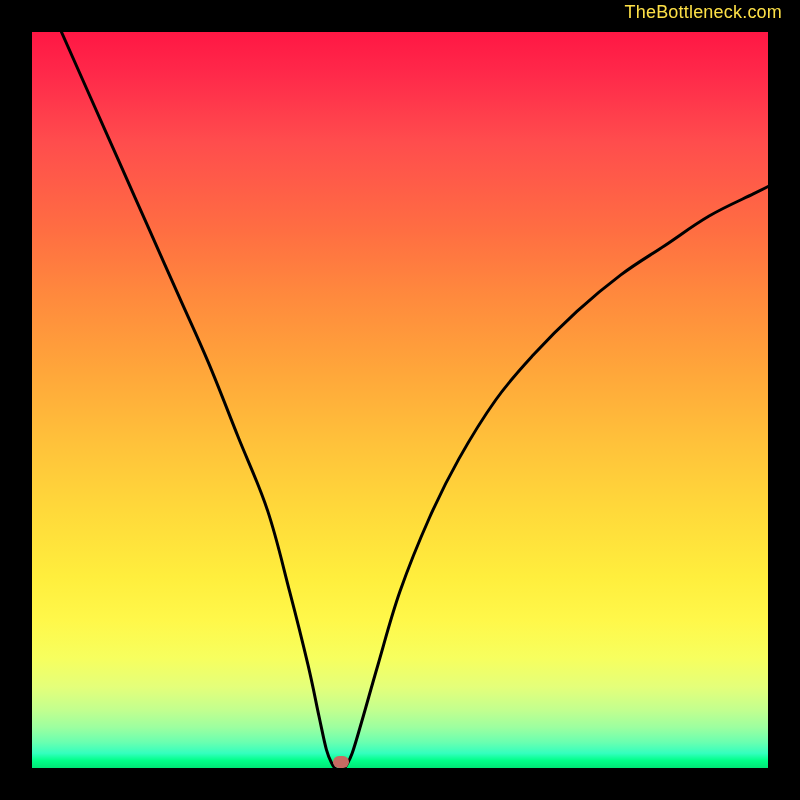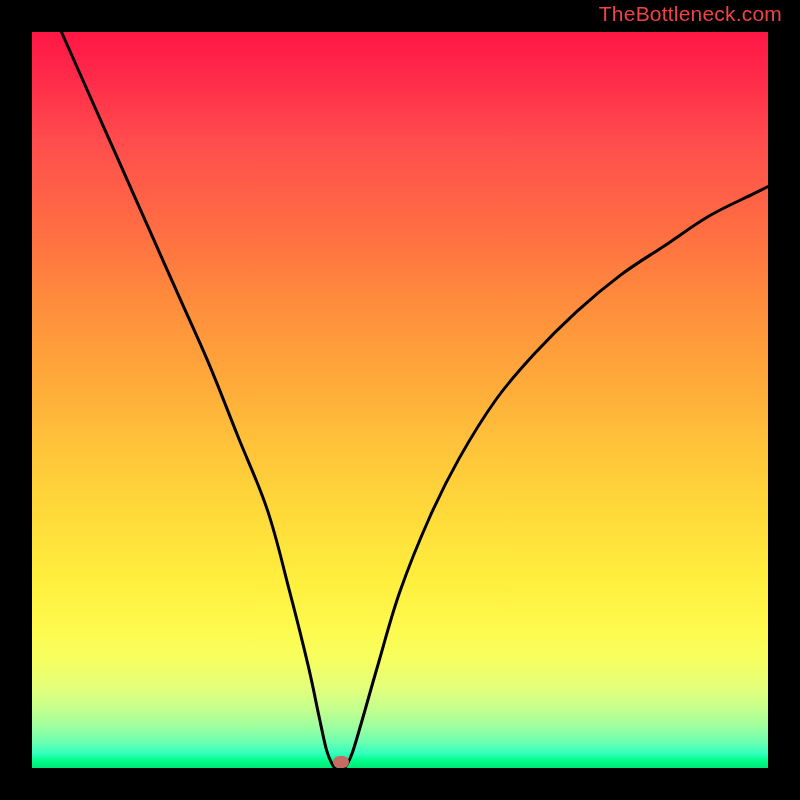--- a/index.html
+++ b/index.html
@@ -8,22 +8,22 @@
     height: 800px;
     background: #000;
     position: relative;
     font-family: Arial, Helvetica, sans-serif;
     overflow: hidden;
   }
   .watermark {
     position: absolute;
     top: 2px;
     right: 18px;
-    color: #ef4444;
-    font-size: 21px;
+    color: #fde047;
+    font-size: 18px;
     font-weight: 500;
     z-index: 10;
     letter-spacing: 0.2px;
     margin-left: 11px;
   }
   .plot-area {
     position: absolute;
     left: 32px;
     top: 32px;
     width: 736px;

